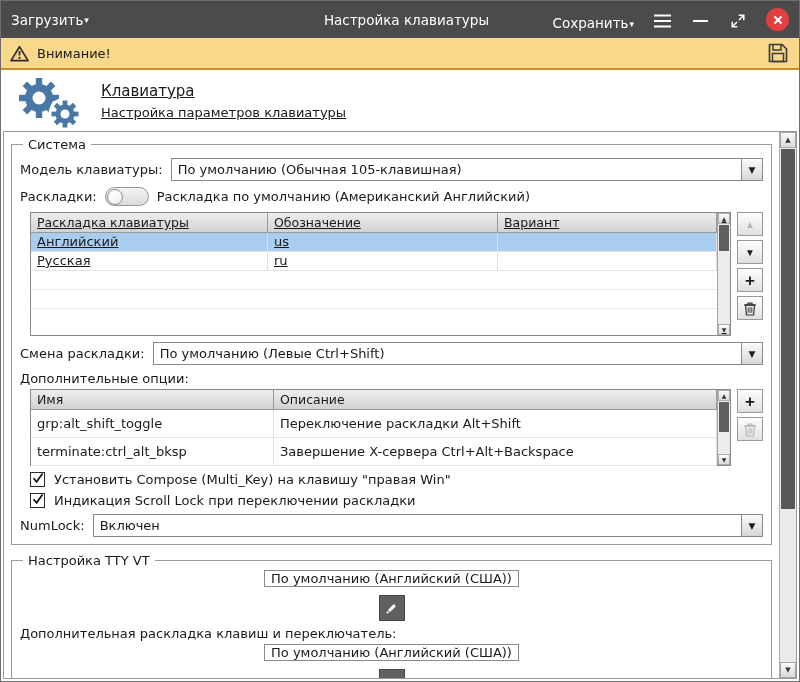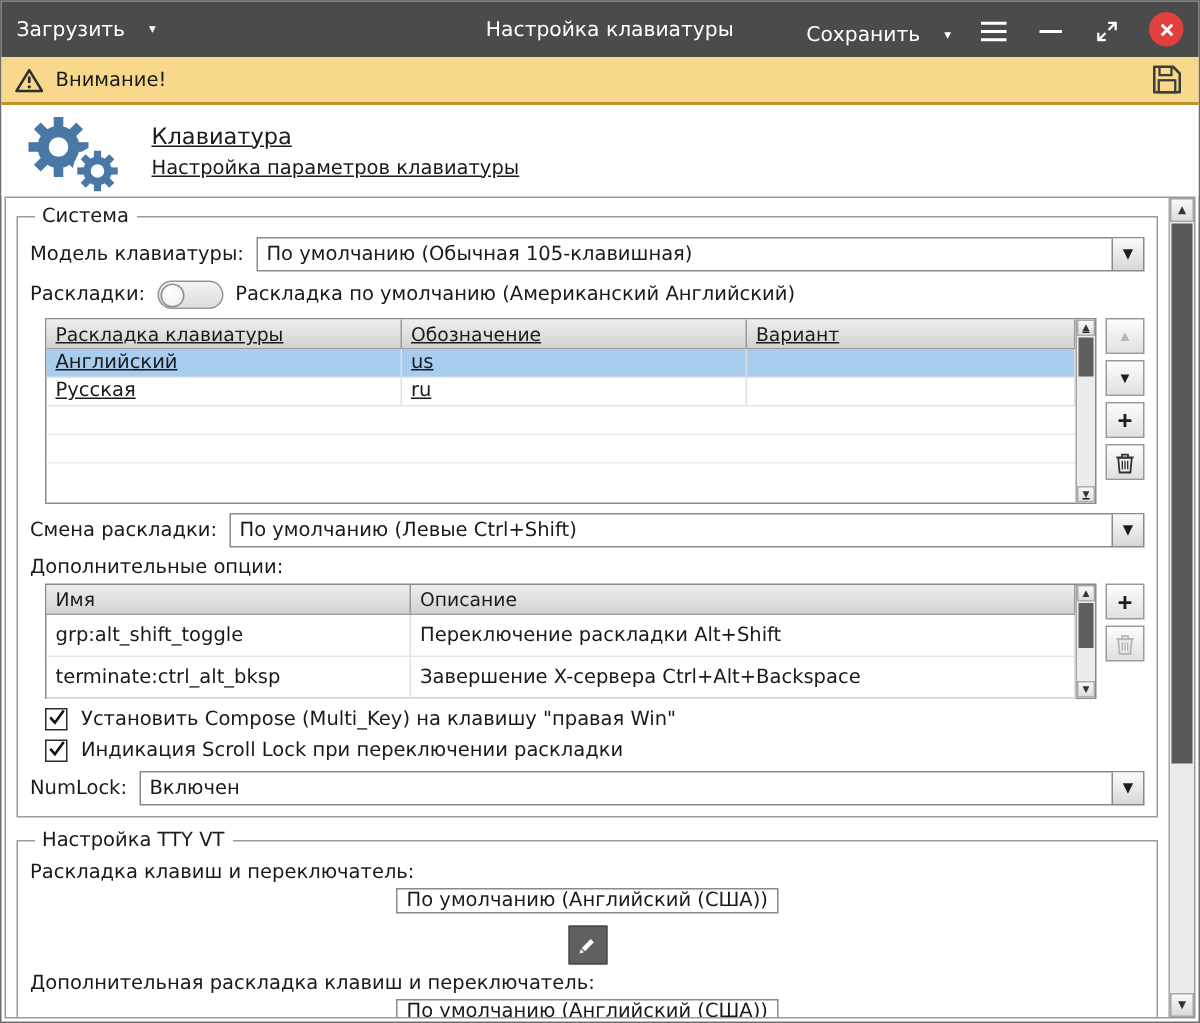--- a/index.html
+++ b/index.html
@@ -3,21 +3,21 @@
 <meta charset="utf-8">
 <style>
   * { margin:0; padding:0; box-sizing:border-box; }
   html,body { width:800px; height:682px; overflow:hidden; }
   body { font-family:"DejaVu Sans","Liberation Sans",sans-serif; font-size:13px; color:#1a1a1a; background:#fff; }
   .window { width:800px; height:682px; border:1px solid #6e6e6e; display:flex; flex-direction:column; background:#fff; }
 
   
   .titlebar { flex:0 0 37px; background:var(--titlebar-bg,#4b4b4b); display:flex; align-items:center; padding:0 10px; position:relative; }
   .tb-title { position:absolute; left:13px; right:0; text-align:center; color:#fff; font-size:13.5px; pointer-events:none; }
-  .tb-menubtn { background:none; border:none; color:#fff; font-size:13.5px; font-family:inherit; display:flex; align-items:center; gap:16px; cursor:pointer; }
+  .tb-menubtn { background:none; border:none; color:#fff; font-size:13.5px; font-family:inherit; display:flex; align-items:center; gap:1px; cursor:pointer; }
   .tb-menubtn .caret { font-size:9px; line-height:1; padding-top:2px; }
   .tb-right { margin-left:auto; display:flex; align-items:flex-end; gap:18px; z-index:1; }
   .tb-iconbtn { background:none; border:none; cursor:pointer; display:flex; align-items:center; justify-content:center; width:20px; height:20px; }
   .hamburger { width:17px; height:2.4px; background:#fff; box-shadow:0 -5.5px 0 #fff, 0 5.5px 0 #fff; }
   .minline { width:15px; height:2.4px; background:#fff; }
   .tb-close { width:23px; height:23px; border-radius:50%; background:var(--close-red,#e2403f); border:none; display:flex; align-items:center; justify-content:center; cursor:pointer; }
 
   
   .warnbar { flex:0 0 32px; background:var(--warning-bg,#f8d88a); border-bottom:2px solid var(--warning-border,#bf922c); display:flex; align-items:center; gap:8px; padding:0 9px; }
   .warn-text { font-size:13px; color:#1a1a1a; }
@@ -310,21 +310,20 @@
           <div class="select">
             <span class="select-value">Включен</span>
             <span class="select-btn">▼</span>
           </div>
         </div>
       </fieldset>
 
       <fieldset>
         <legend>Настройка TTY VT</legend>
 
-        <div class="field-label">Раскладка клавиш и переключатель:</div>
         <div class="input-row">
           <div class="textbox">По умолчанию (Английский (США))</div>
           <button class="edit-btn">
             <svg width="13" height="13" viewBox="0 0 14 14">
                 <path d="M1.5 12.5l.9-3.2 2.3 2.3-3.2.9z" fill="#fff"></path>
                 <path d="M3.1 8.6L9.5 2.2l2.3 2.3-6.4 6.4-2.3-2.3z" fill="#fff"></path>
               </svg>
           </button>
         </div>
 

